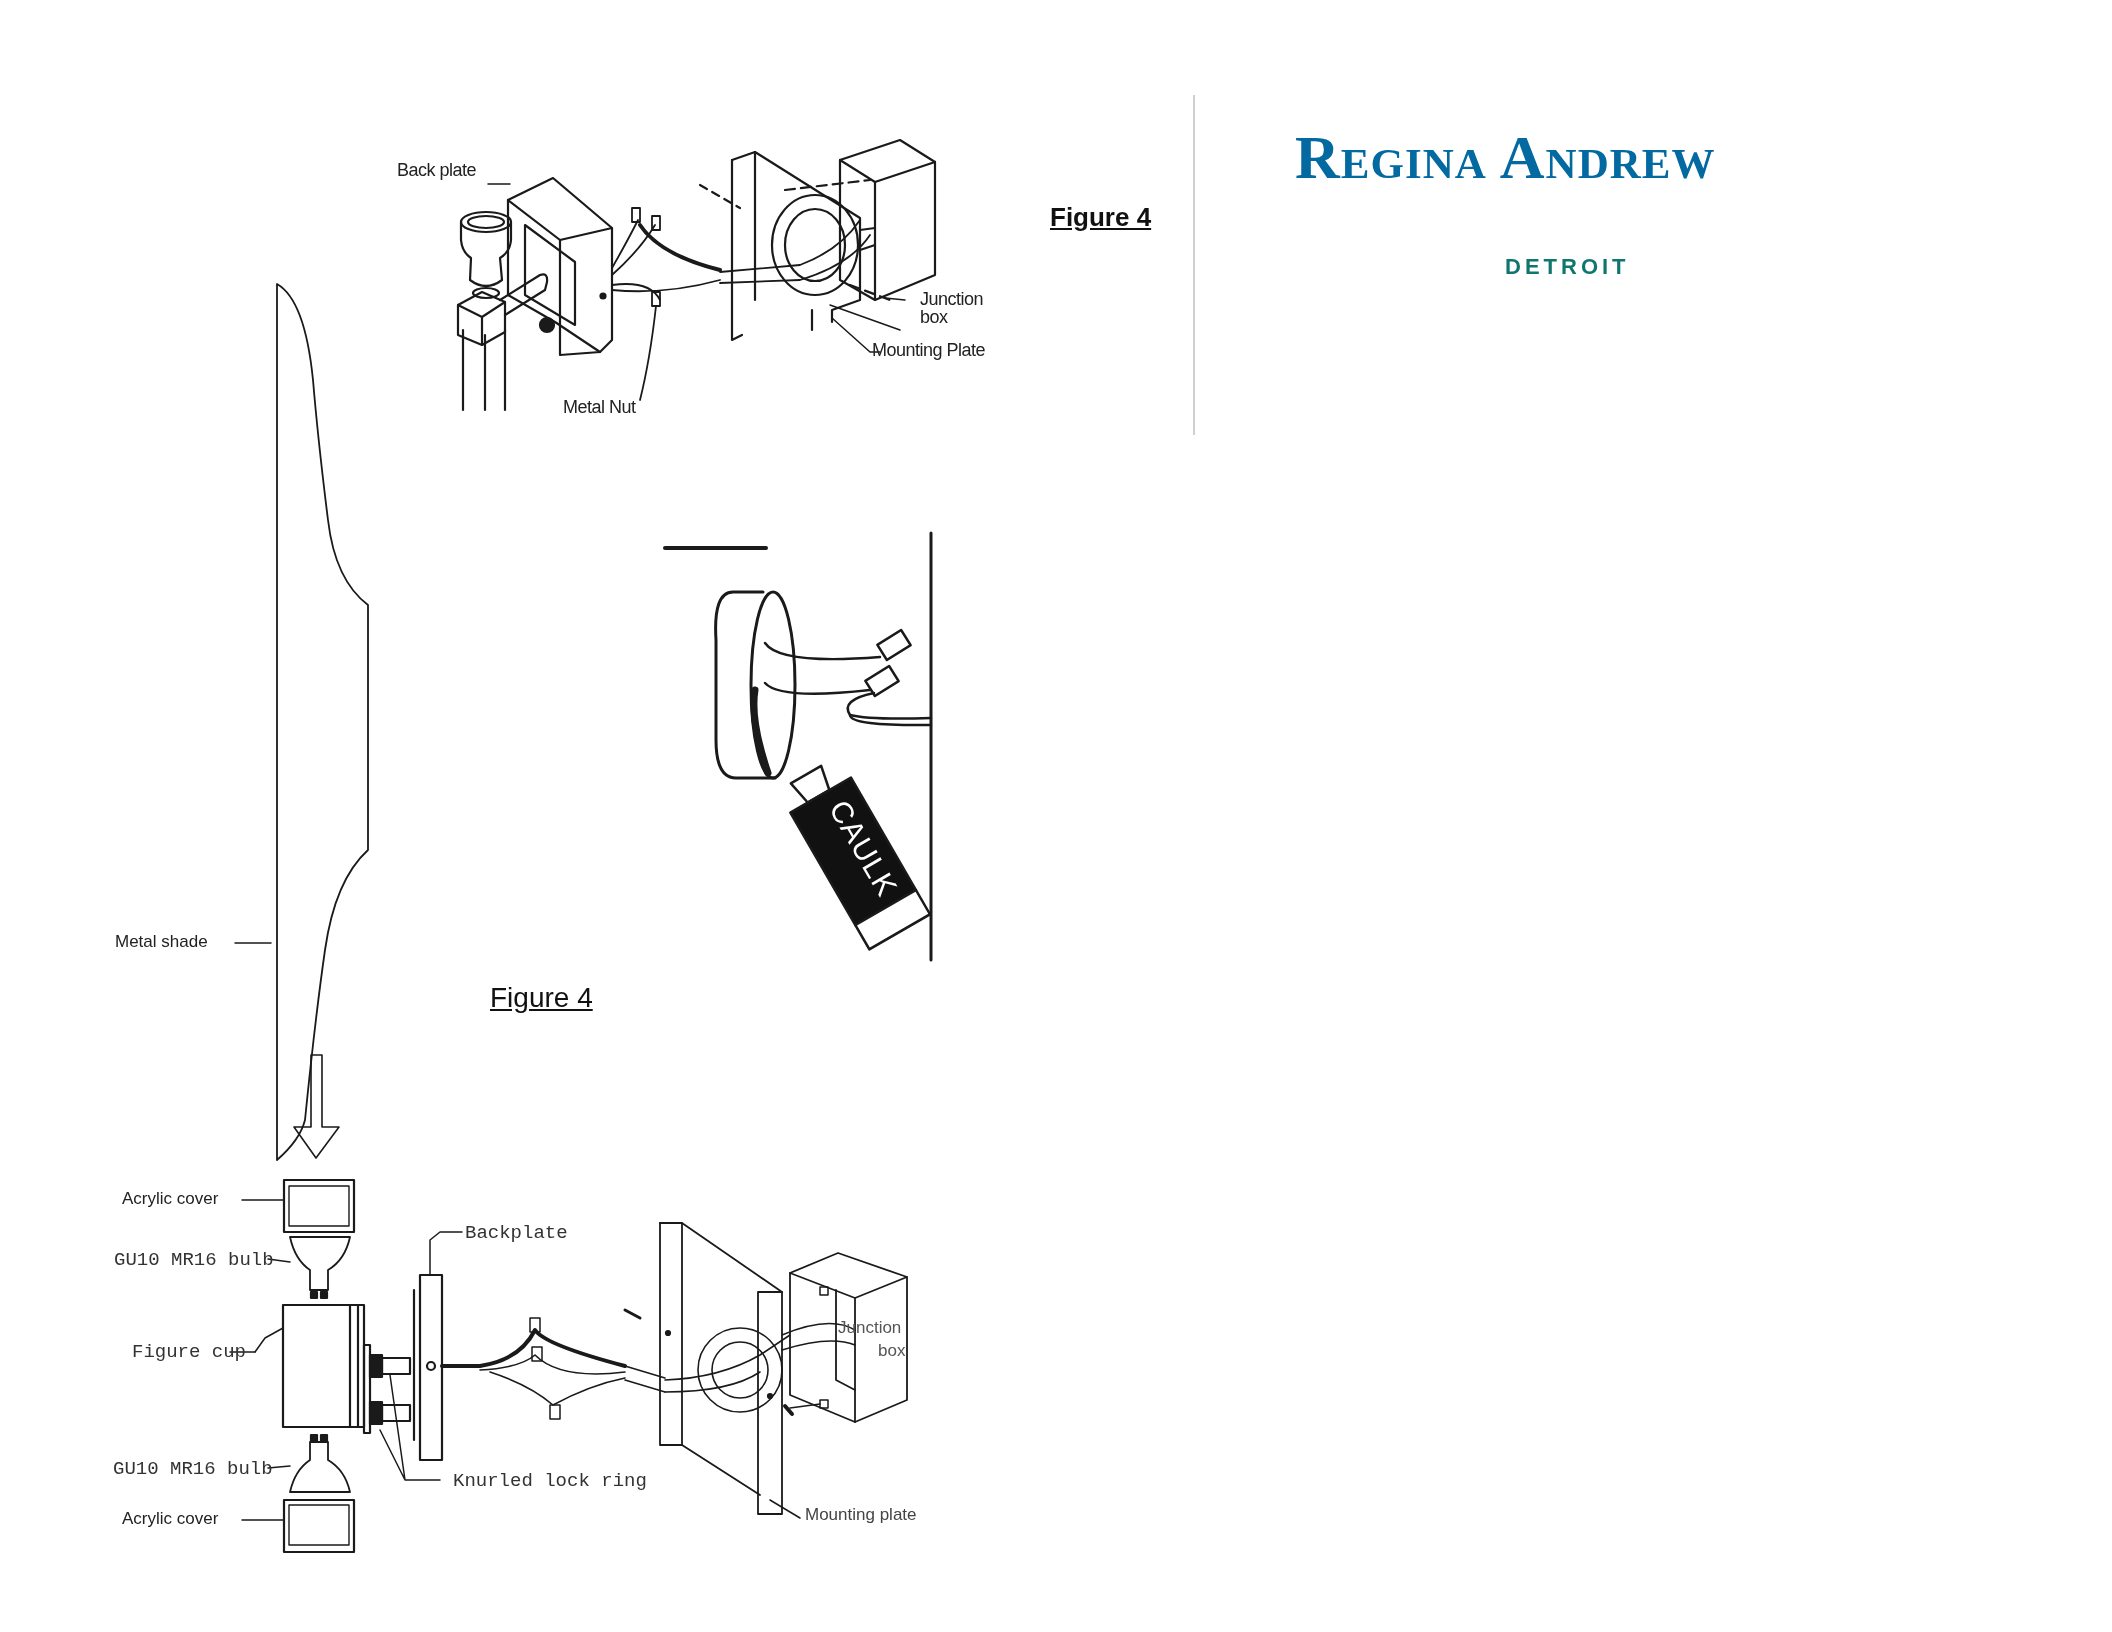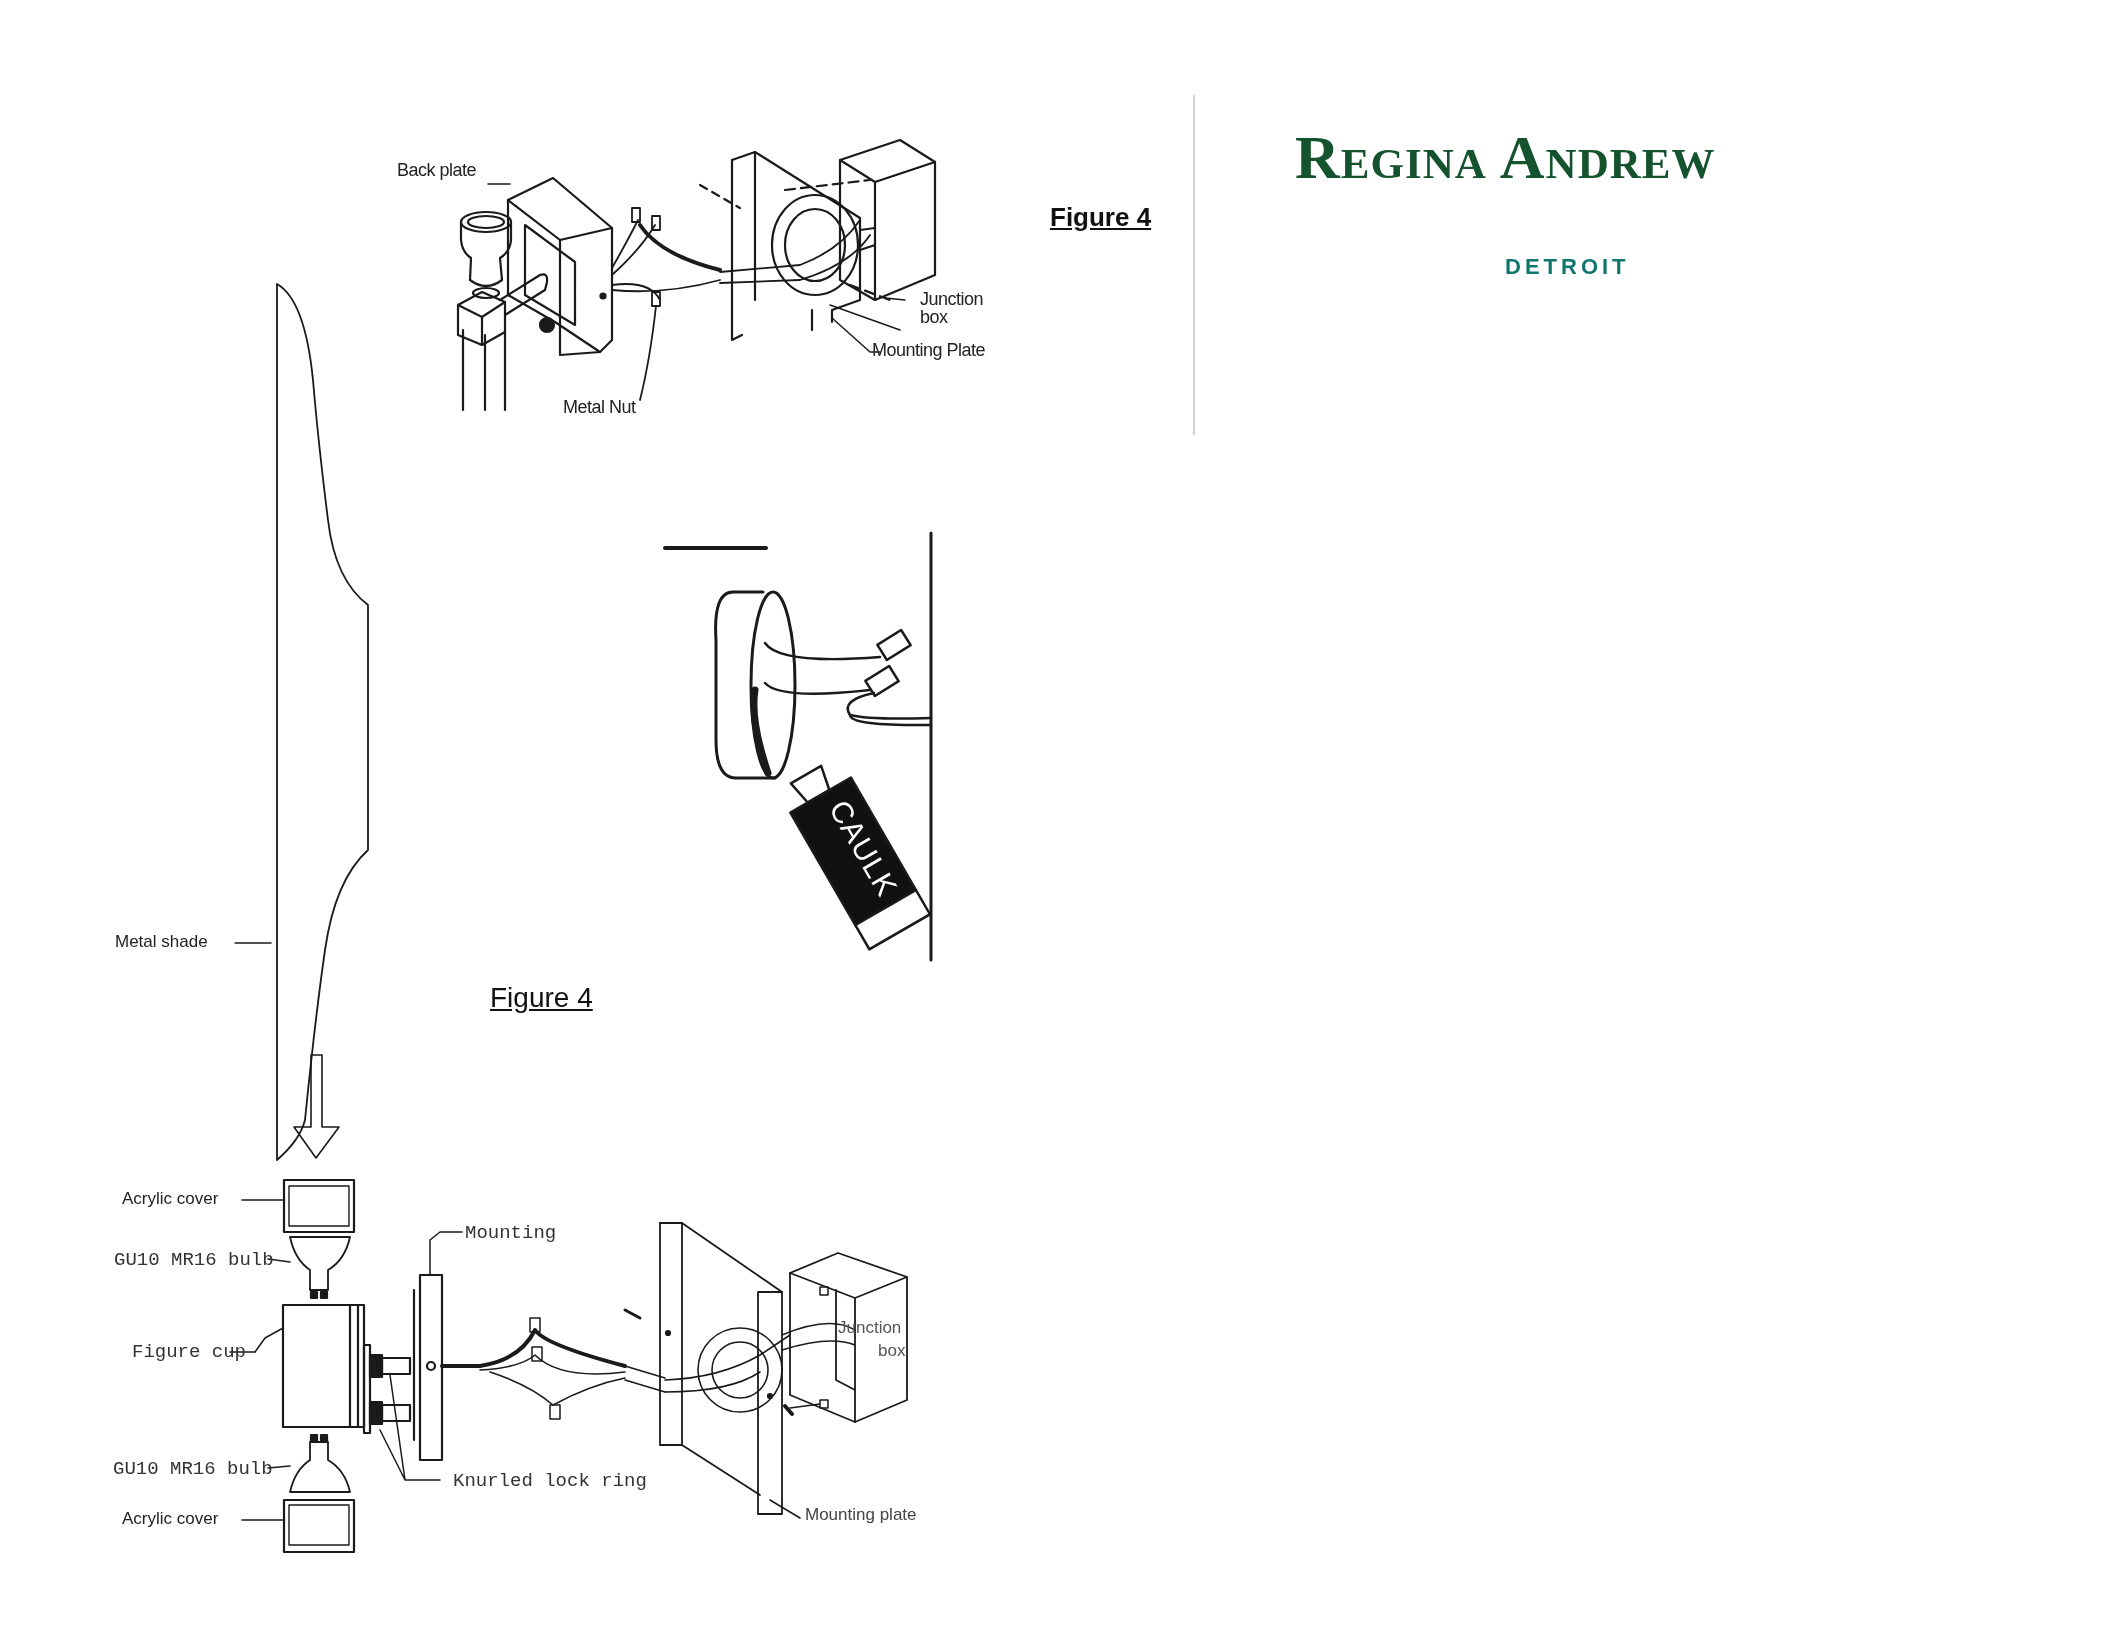--- a/index.html
+++ b/index.html
@@ -3,21 +3,21 @@
   <meta charset="utf-8">
   <style>
     html, body { margin: 0; padding: 0; background: #ffffff; }
     body { width: 2112px; height: 1632px; position: relative; overflow: hidden; font-family: "Liberation Sans", sans-serif; color: #1a1a1a; }
     .abs { position: absolute; }
     svg.drawing { position: absolute; left: 0; top: 0; width: 2112px; height: 1632px; }
     .lbl { font-family: "Liberation Sans", sans-serif; font-size: 17px; color: #222; white-space: nowrap; }
     .lbl-serif { font-family: "Liberation Mono", monospace; font-size: 19px; color: #333; white-space: nowrap; }
     .fig-title { font-family: "Liberation Sans", sans-serif; font-size: 28px; text-decoration: underline; color: #111; white-space: nowrap; }
     .fig1 { font-weight: bold; font-size: 26px; }
-    .brand { font-family: "Liberation Serif", serif; font-size: 62px; font-weight: bold; letter-spacing: 1px; color: #14532d; font-variant: small-caps; white-space: nowrap; }
+    .brand { font-family: "Liberation Serif", serif; font-size: 62px; font-weight: bold; letter-spacing: 1px; color: #0369a1; font-variant: small-caps; white-space: nowrap; }
     .brand-sub { font-family: "Liberation Sans", sans-serif; font-size: 22px; font-weight: bold; letter-spacing: 4px; color: #0f766e; white-space: nowrap; margin-top: 36px; }
     .divider { position: absolute; left: 1193px; top: 95px; width: 2px; height: 340px; background: #d0d0d0; }
     .caulk-text { font-family: "Liberation Sans", sans-serif; font-size: 30px; fill: #ffffff; letter-spacing: 1px; }
   </style>
 </head>
 <body>
 
 <div class="divider"></div>
 
 <div class="abs brand" style="left:1295px; top:122px;">Regina Andrew</div>
@@ -199,17 +199,17 @@
 <div class="abs lbl" style="left:872px; top:340px; font-size:18px; letter-spacing:-0.5px;">Mounting Plate</div>
 <div class="abs fig-title fig1" style="left:1050px; top:202px;">Figure 4</div>
 
 <div class="abs lbl" style="left:115px; top:932px;">Metal shade</div>
 <div class="abs fig-title" style="left:490px; top:982px;">Figure 4</div>
 <div class="abs lbl" style="left:122px; top:1189px;">Acrylic cover</div>
 <div class="abs lbl-serif" style="left:114px; top:1249px;">GU10 MR16 bulb</div>
 <div class="abs lbl-serif" style="left:132px; top:1341px;">Figure cup</div>
 <div class="abs lbl-serif" style="left:113px; top:1458px;">GU10 MR16 bulb</div>
 <div class="abs lbl" style="left:122px; top:1509px;">Acrylic cover</div>
-<div class="abs lbl-serif" style="left:465px; top:1222px;">Mounting</div>
+<div class="abs lbl-serif" style="left:465px; top:1222px;">Backplate</div>
 <div class="abs lbl-serif" style="left:441px; top:1470px;margin-left:12px;">Knurled lock ring</div>
 <div class="abs lbl" style="left:838px; top:1318px; color:#555;">Junction</div>
 <div class="abs lbl" style="left:878px; top:1341px; color:#555;">box</div>
 <div class="abs lbl" style="left:805px; top:1505px; color:#444;">Mounting plate</div>
 
 </body></html>

